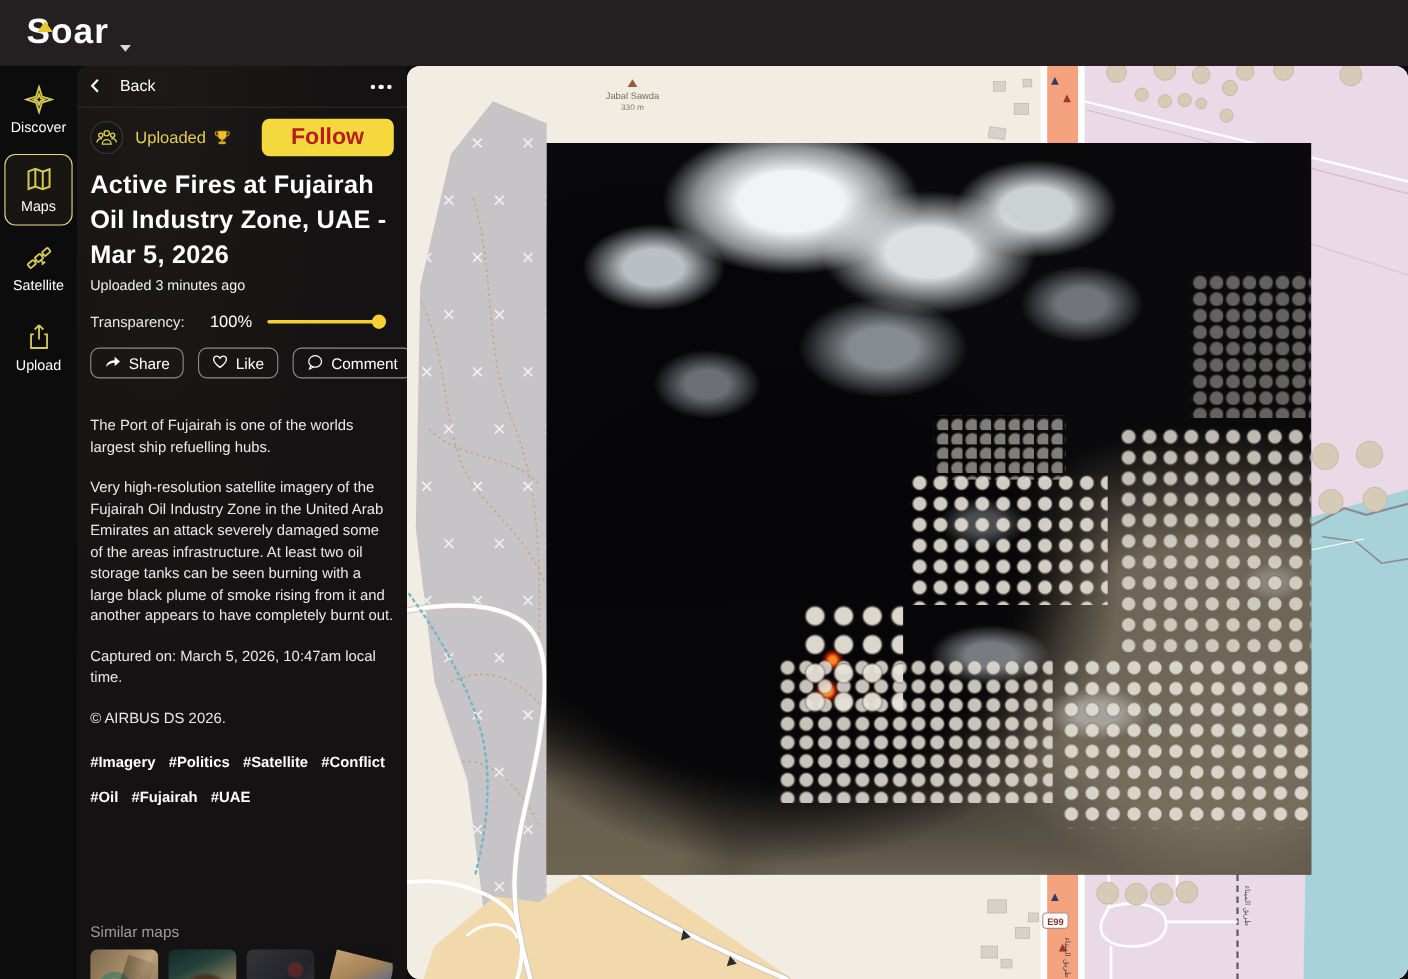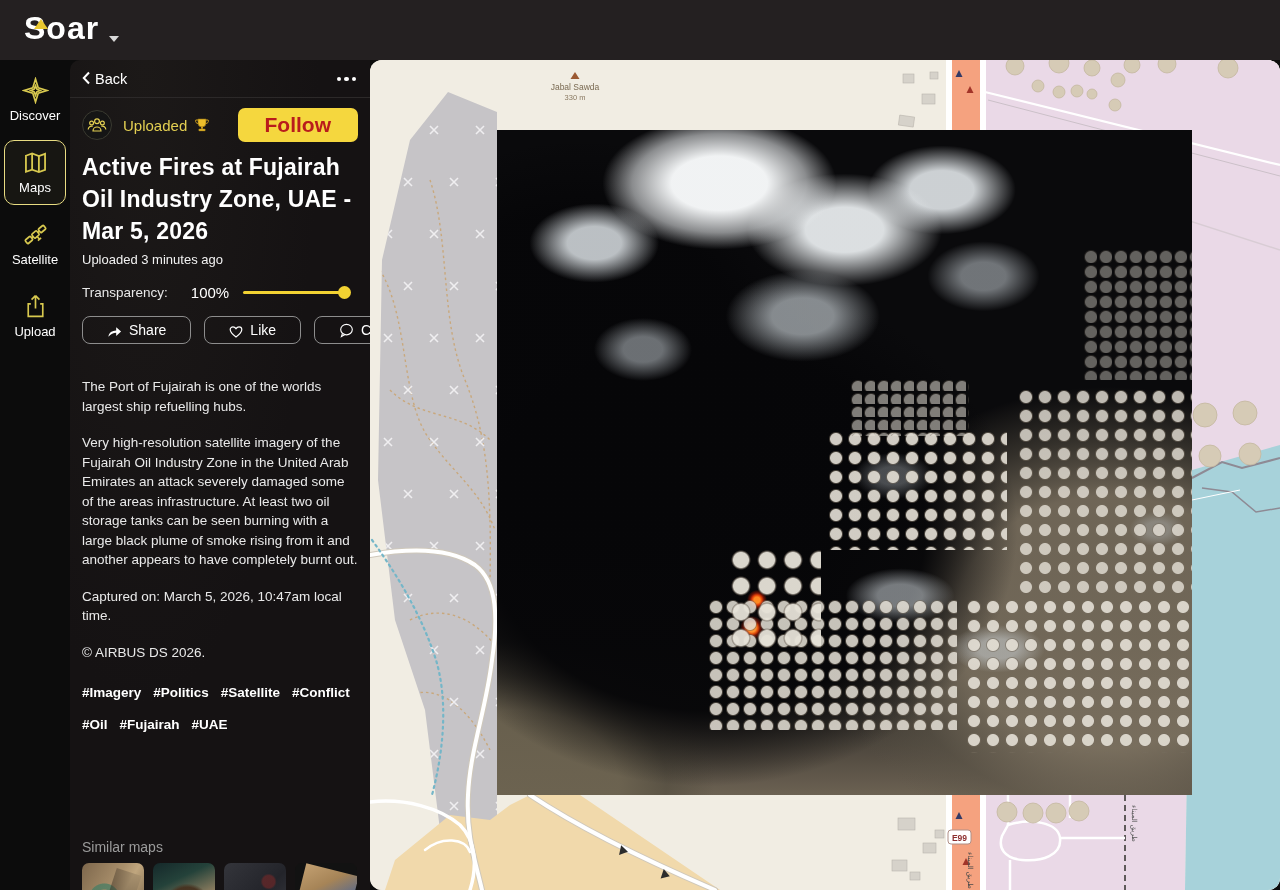--- a/index.html
+++ b/index.html
@@ -2,42 +2,42 @@
 <html><head>
 <meta charset="utf-8">
 <style>
   * { margin:0; padding:0; box-sizing:border-box; }
   html,body { width:1280px; height:890px; overflow:hidden; background:#0c0c0c;
               font-family:"Liberation Sans", sans-serif; }
   .app { position:relative; width:1280px; height:890px; }
 
   
   .header { position:absolute; left:0; top:0; width:1280px; height:60px; background:#242021; z-index:30; }
-  .logo { position:absolute; left:24px; top:10px; display:flex; align-items:center; cursor:pointer; }
+  .logo { position:absolute; left:24px; top:10px; display:flex; align-items:flex-end; cursor:pointer; }
   .logo-word { font-size:32px; font-weight:800; color:#fff; letter-spacing:1px; position:relative; }
   .logo-tri { position:absolute; left:10px; top:9px; width:0; height:0;
               border-left:7px solid transparent; border-right:7px solid transparent; border-bottom:10px solid #e9c72e; }
   .logo-caret { width:0; height:0; border-left:5px solid transparent; border-right:5px solid transparent;
                 border-top:6px solid #d8d8d8; margin:20px 0 0 10px; }
 
   
   .sidebar { position:absolute; left:0; top:60px; width:70px; height:830px; background:#0c0c0c; z-index:25;
              display:flex; flex-direction:column; align-items:center; padding-top:8px; }
   .nav-item { width:62px; display:flex; flex-direction:column; align-items:center; gap:4px;
               padding:8px 0 9px; margin-bottom:7px; border:1.5px solid transparent; border-radius:10px; cursor:pointer; }
   .nav-item.active { border-color:#e8dc82; background:#171612; }
   .nav-item svg { stroke:#d8c94f; fill:none; stroke-width:1.6; }
   .nav-label { color:#fff; font-size:13px; }
 
   
   .panel { position:absolute; left:70px; top:60px; width:300px; height:830px; z-index:20;
            background:radial-gradient(ellipse at 25% 0%, #1c1918 0%, #151213 55%);
            border-radius:10px 0 0 0; padding:0 12px; overflow:hidden; color:#e8e8e8; }
   .back-row { display:flex; align-items:center; justify-content:space-between; height:34px; padding-top:4px; }
-  .back-btn { display:flex; gap:4px; color:#fff; font-size:14.5px; cursor:pointer; }
+  .back-btn { display:flex; gap:18px; color:#fff; font-size:14.5px; cursor:pointer; }
   .dots { display:flex; gap:3px; cursor:pointer; padding:4px 2px; }
   .dots i { width:4.5px; height:4.5px; border-radius:50%; background:#fff; }
   .panel-divider { border:none; border-top:1px solid #2c2929; margin:3px -12px 0; }
 
   .author-row { display:flex; align-items:center; margin-top:10px; }
   .avatar { width:30px; height:30px; border-radius:50%; background:#151515; border:1px solid #3a3a30;
             display:flex; align-items:center; justify-content:center; cursor:pointer; }
   .author-name { color:#e3cf52; font-size:15px; margin-left:11px; cursor:pointer; }
   .trophy { margin-left:7px; display:flex; }
   .follow-btn { margin-left:auto; background:#f5d73e; color:#b91c1c; font-size:21px; font-weight:600;
@@ -46,22 +46,22 @@
   h1.map-title { margin-top:9px; color:#fff; font-size:23px; line-height:32px; font-weight:700; letter-spacing:.2px; }
   .uploaded { margin-top:5px; font-size:13px; color:#f2f2f2; }
 
   .transp-row { display:flex; align-items:center; margin-top:17px; }
   .transp-label { font-size:13.5px; color:#e8e8e8; }
   .transp-val { font-size:15px; color:#fff; margin-left:23px; }
   .slider { position:relative; width:102px; height:3px; background:#f2d232; border-radius:2px; margin-left:14px; cursor:pointer; }
   .slider-thumb { position:absolute; right:-6px; top:-5px; width:13px; height:13px; border-radius:50%; background:#f2d232; cursor:pointer; }
 
   .actions { display:flex; gap:13px; margin-top:15px; }
-  .action-btn { display:flex; align-items:flex-end; gap:7px; background:transparent; border:1px solid #8d8d8d;
-                border-radius:8px; color:#fff; font-size:14px; padding:5px 24px; cursor:pointer; }
+  .action-btn { display:flex; align-items:flex-start; gap:7px; background:transparent; border:1px solid #8d8d8d;
+                border-radius:8px; color:#fff; font-size:14px; padding:5px 12px; cursor:pointer; }
   .action-btn svg { flex:none; }
 
   .desc p { font-size:13.5px; line-height:19.5px; color:#e9e9e9; margin-top:17px; }
   .desc p:first-child { margin-top:33px; }
 
   .tags { margin-top:21px; display:flex; flex-wrap:wrap; column-gap:11px; row-gap:1px;gap:12px; }
   .tag { font-size:13.5px; font-weight:700; color:#fff; line-height:20px; cursor:pointer; }
 
   .similar-label { margin-top:104px; font-size:14px; color:#9b9b9b; }
   .thumbs { display:flex; gap:9px; margin-top:8px; }

